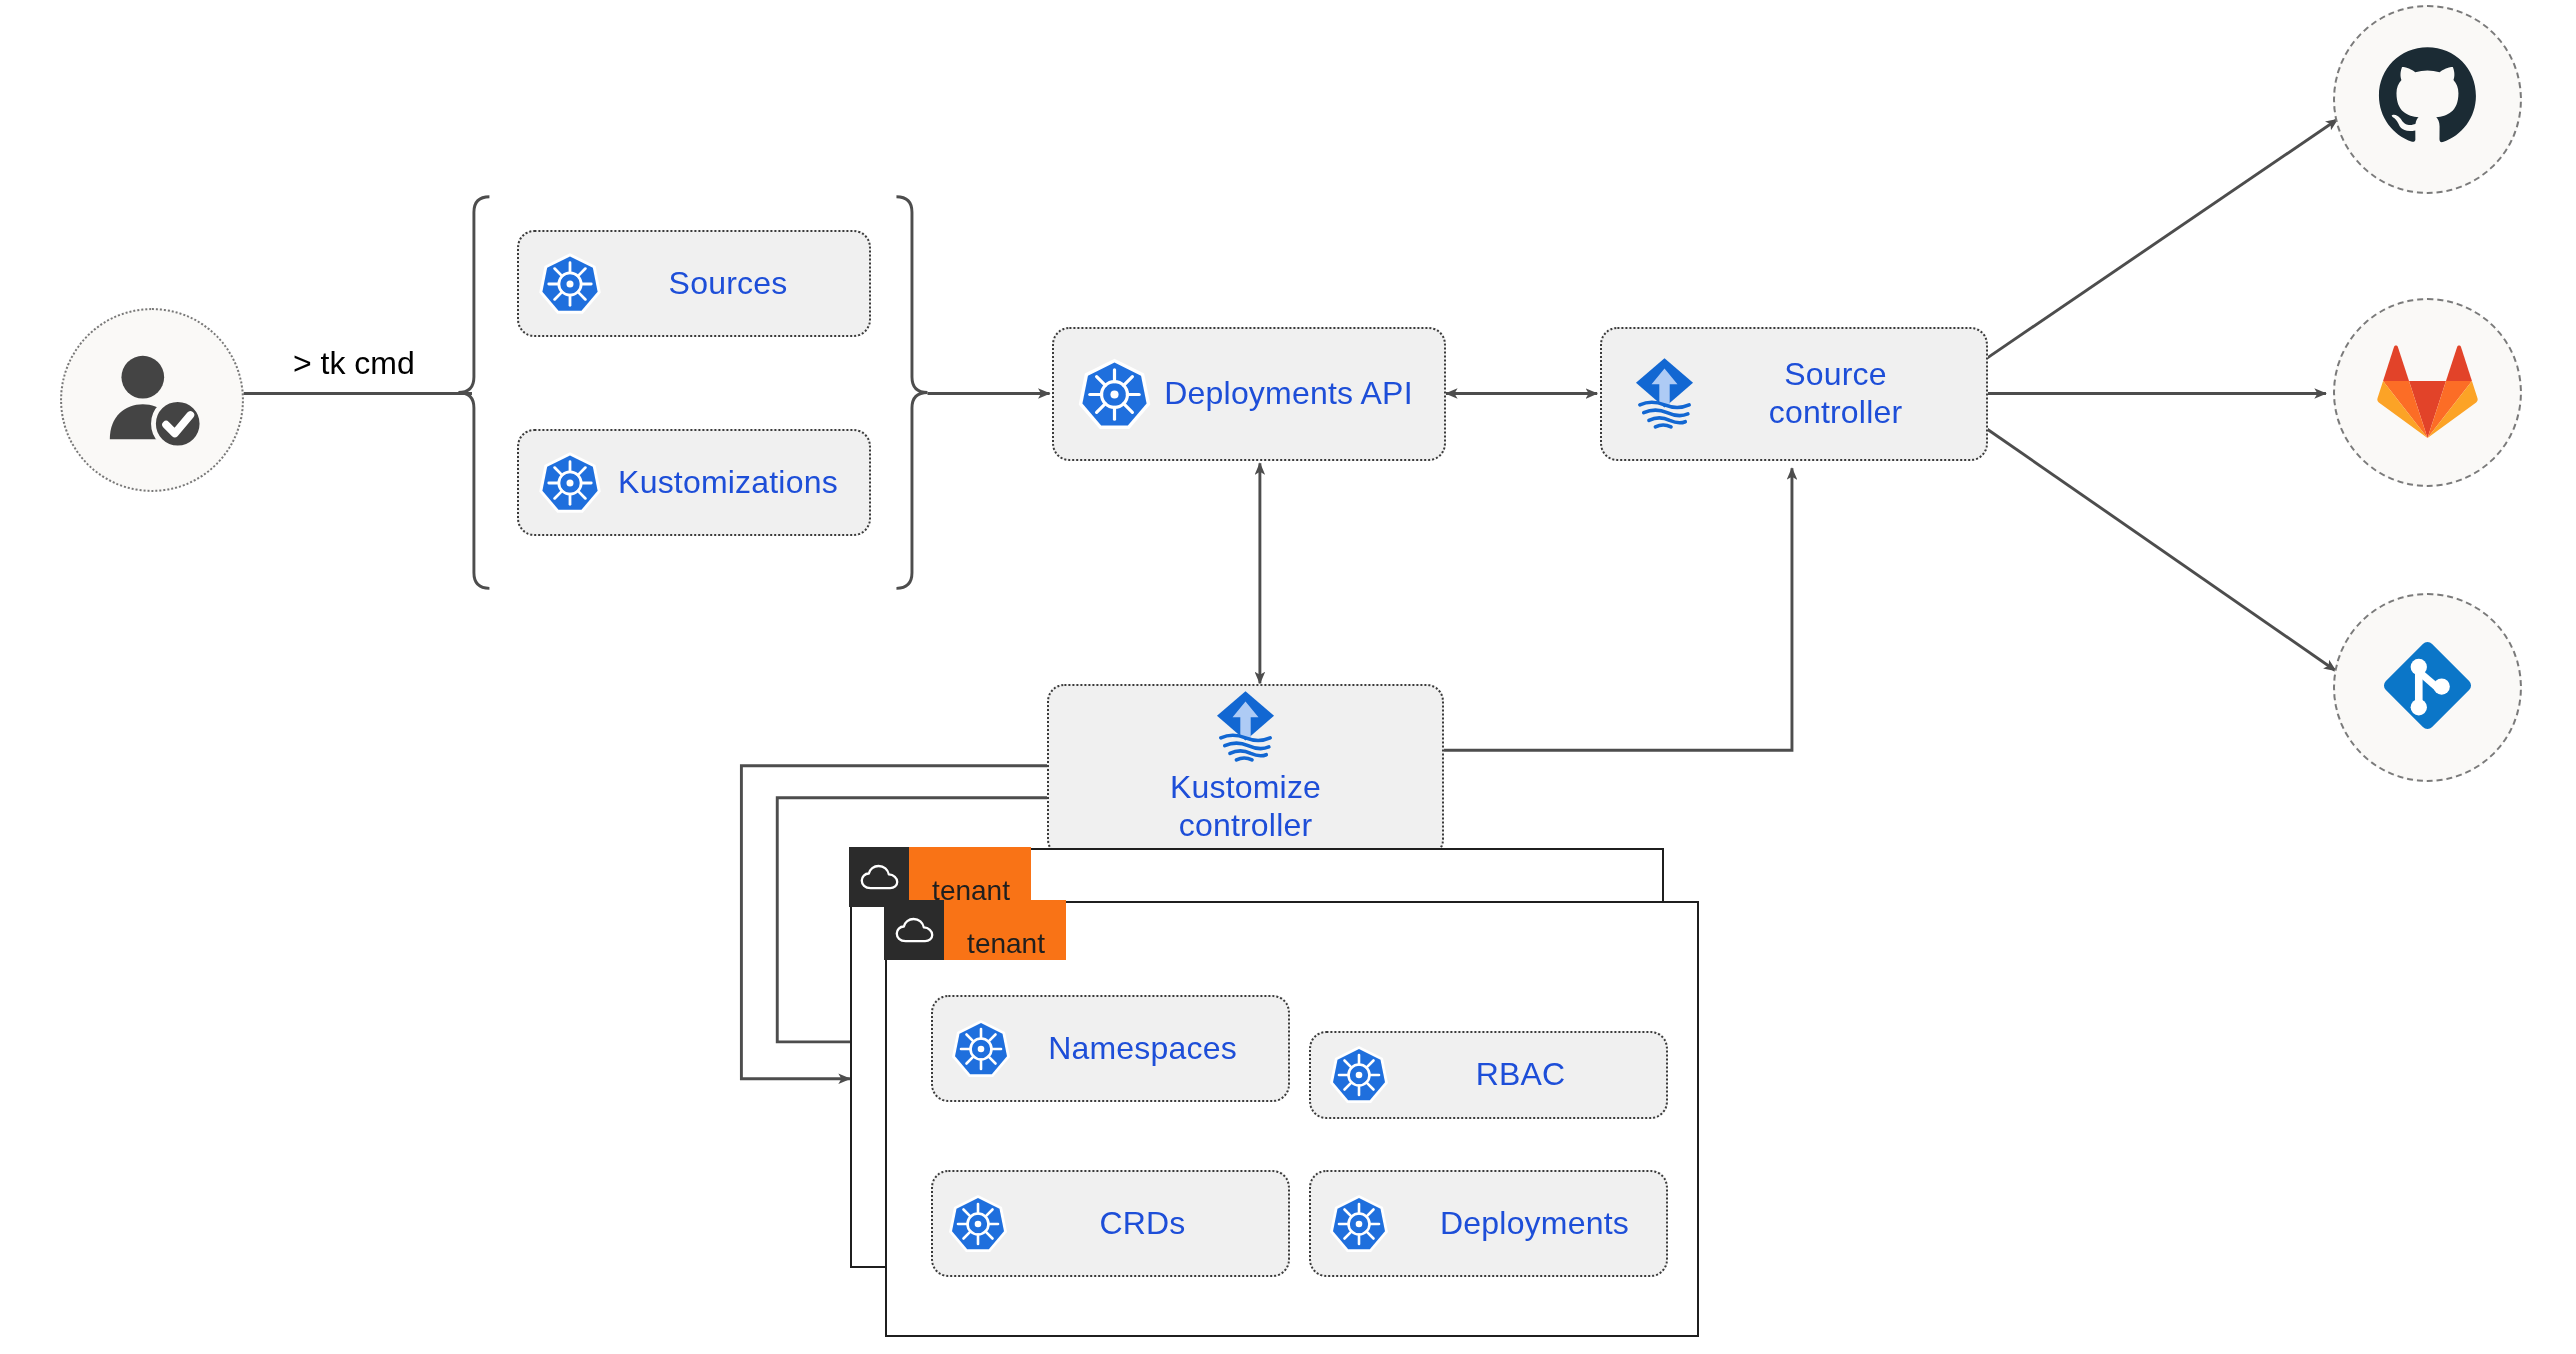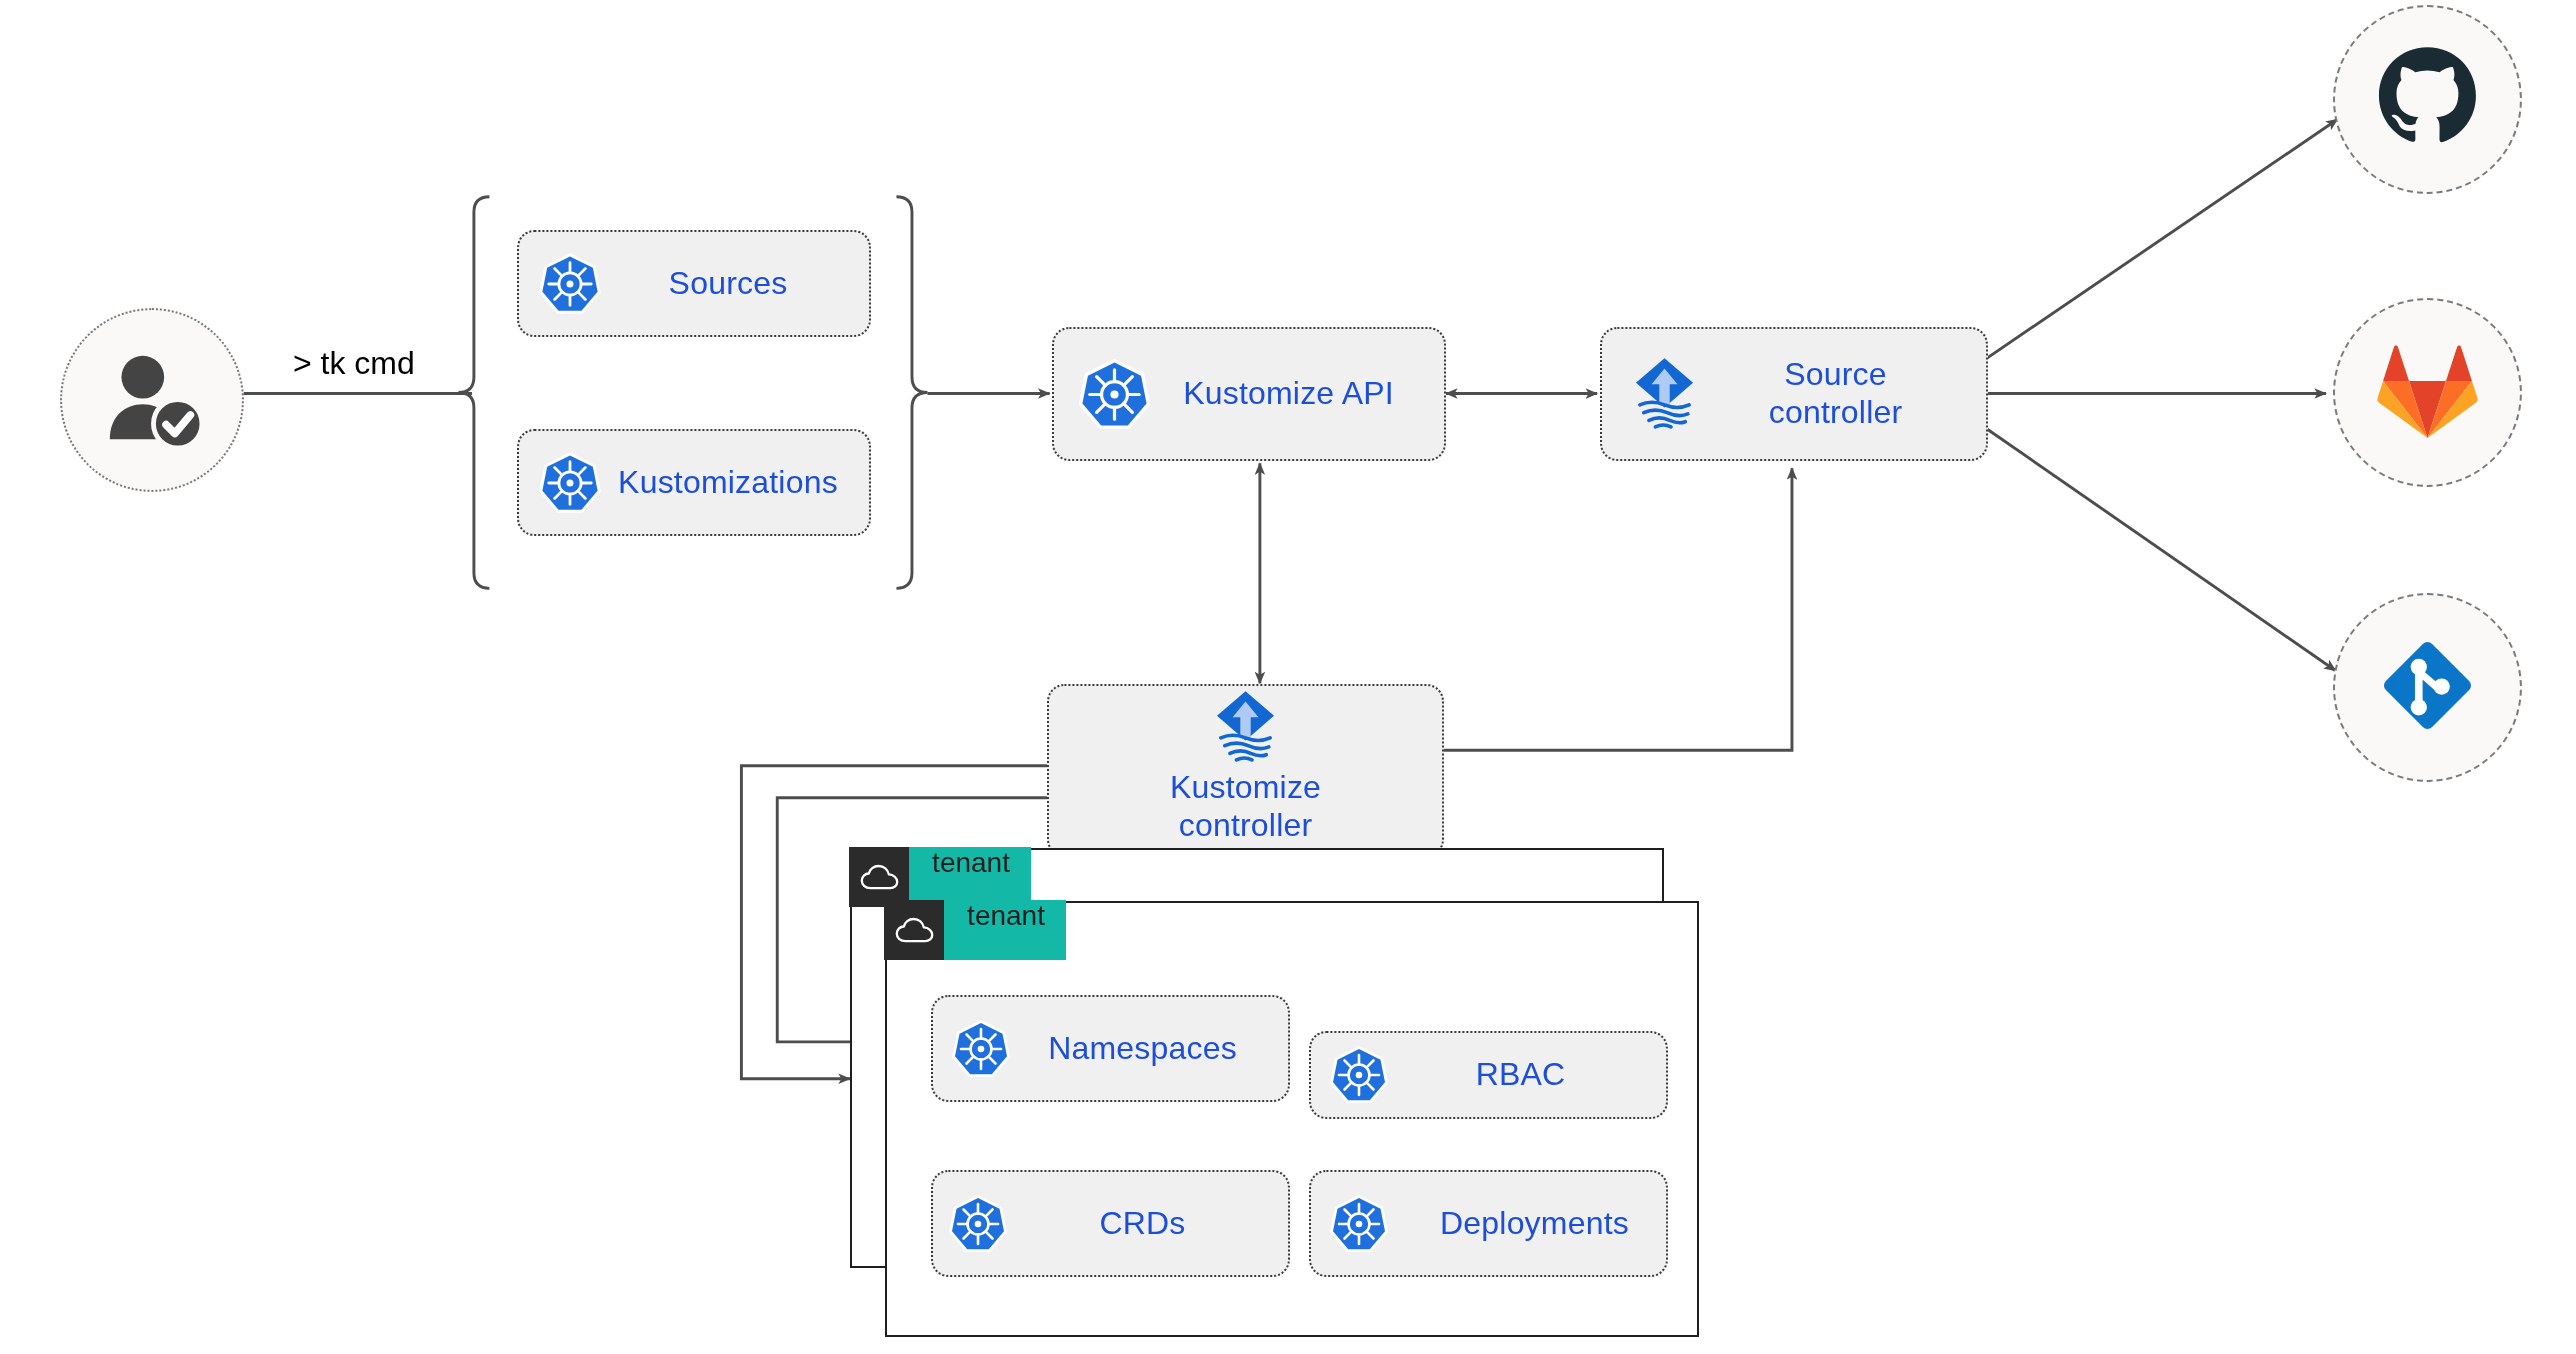--- a/index.html
+++ b/index.html
@@ -33,22 +33,22 @@
   .circ.dashed{border-style:dashed;border-color:#7a7a7a;}
 
   
   .cluster{
     background:#ffffff;
     border:2.9px solid #1f1f1f;
     box-sizing:border-box;
   }
   .cluster-tab{
     position:absolute;top:-2.9px;left:-2.9px;
-    height:60px;display:flex;align-items:flex-start;
-    background:#14b8a6;
+    height:60px;display:flex;align-items:flex-end;
+    background:#f97316;
   }
   .cluster-tab .tabicon{
     width:60px;height:60px;background:#2b2b2b;
     display:flex;align-items:center;justify-content:center;
   }
   .cluster-tab .tabtext{
     font-size:28px;color:#1f1f1f;padding:0 21.3px 0 23px;white-space:nowrap;
   }
 
   .cmdlabel{font-size:32px;color:#000;white-space:nowrap;}
@@ -168,21 +168,21 @@
             <path d="M42.5 32 L52 32"></path>
           <path d="M32 42.5 L32 52"></path>
             <path d="M21.5 32 L12 32"></path>
           <path d="M39.4 24.6 L46.5 17.5"></path>
             <path d="M39.4 39.4 L46.5 46.5"></path>
           <path d="M24.6 39.4 L17.5 46.5"></path>
             <path d="M24.6 24.6 L17.5 17.5"></path>
         </g>
       </svg>
     </span>
-    <span class="label">Kustomize API</span>
+    <span class="label">Deployments API</span>
   </div>
 
   <div class="abs node" style="left:1600px;top:327px;width:388px;height:134px;padding:0 21.3px;">
     <span class="ico">
       <svg width="83" height="83" viewBox="0 0 64 64">
         <path d="M32 4 L54 23 L32 42 L10 23 Z" fill="#1267d2"></path>
         <path d="M32 12 L42 24 L36 24 L36 40 L28 40 L28 24 L22 24 Z" fill="#aecbf5"></path>
         <g stroke="#1267d2" stroke-width="2.8" fill="none" stroke-linecap="round">
           <path d="M13 40 Q22 36 32 40 Q42 44 51 40"></path>
           <path d="M16 46 Q25 42 34 46 Q43 50 50 47"></path>

